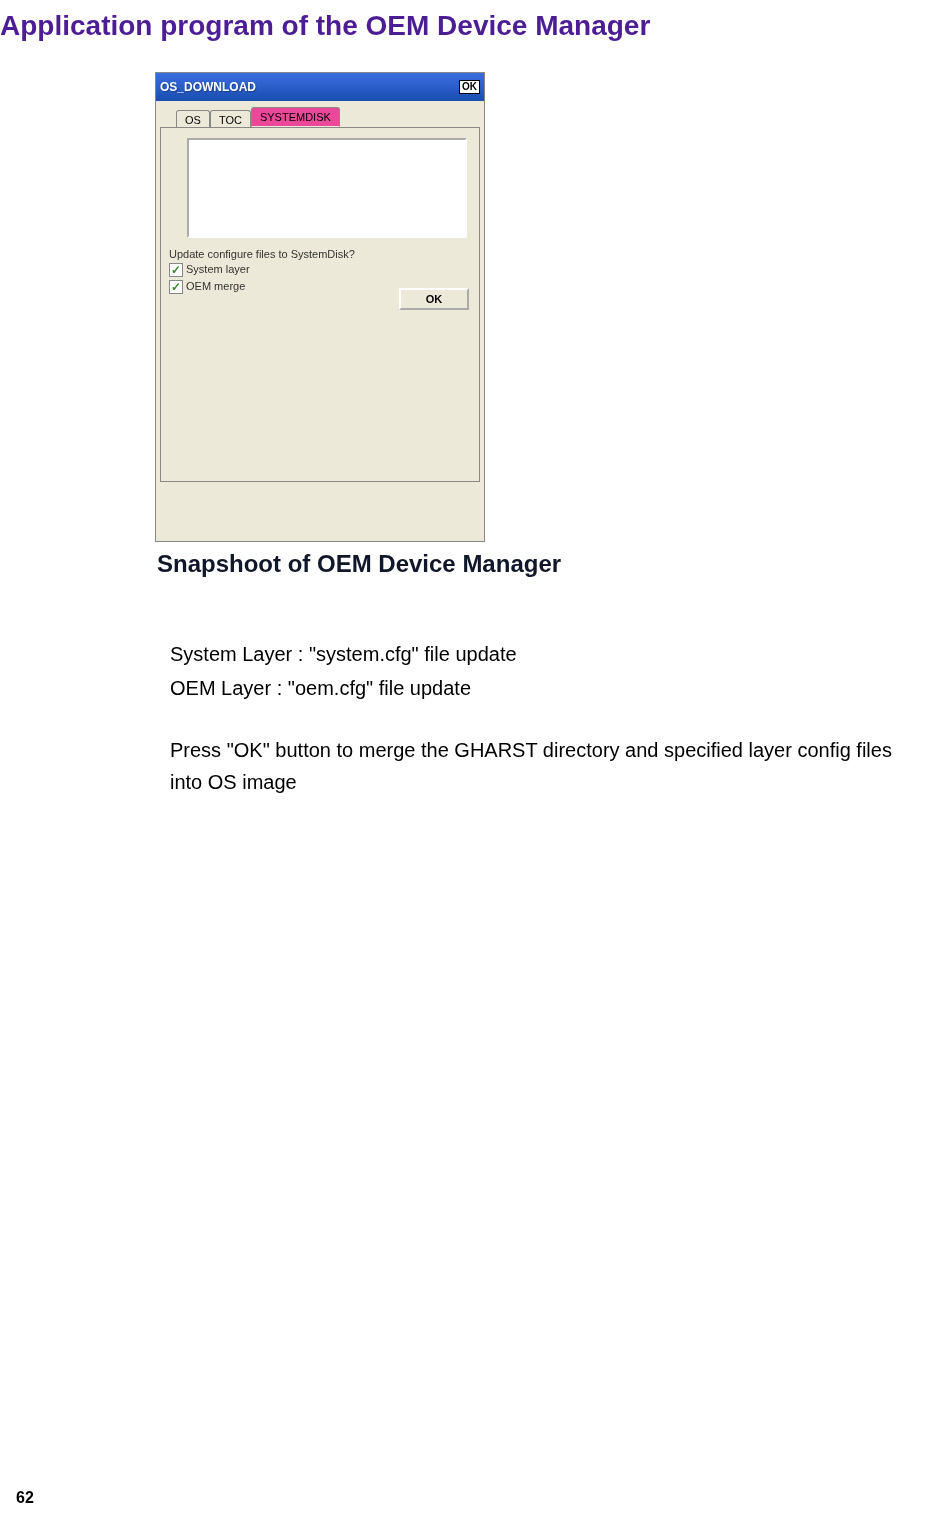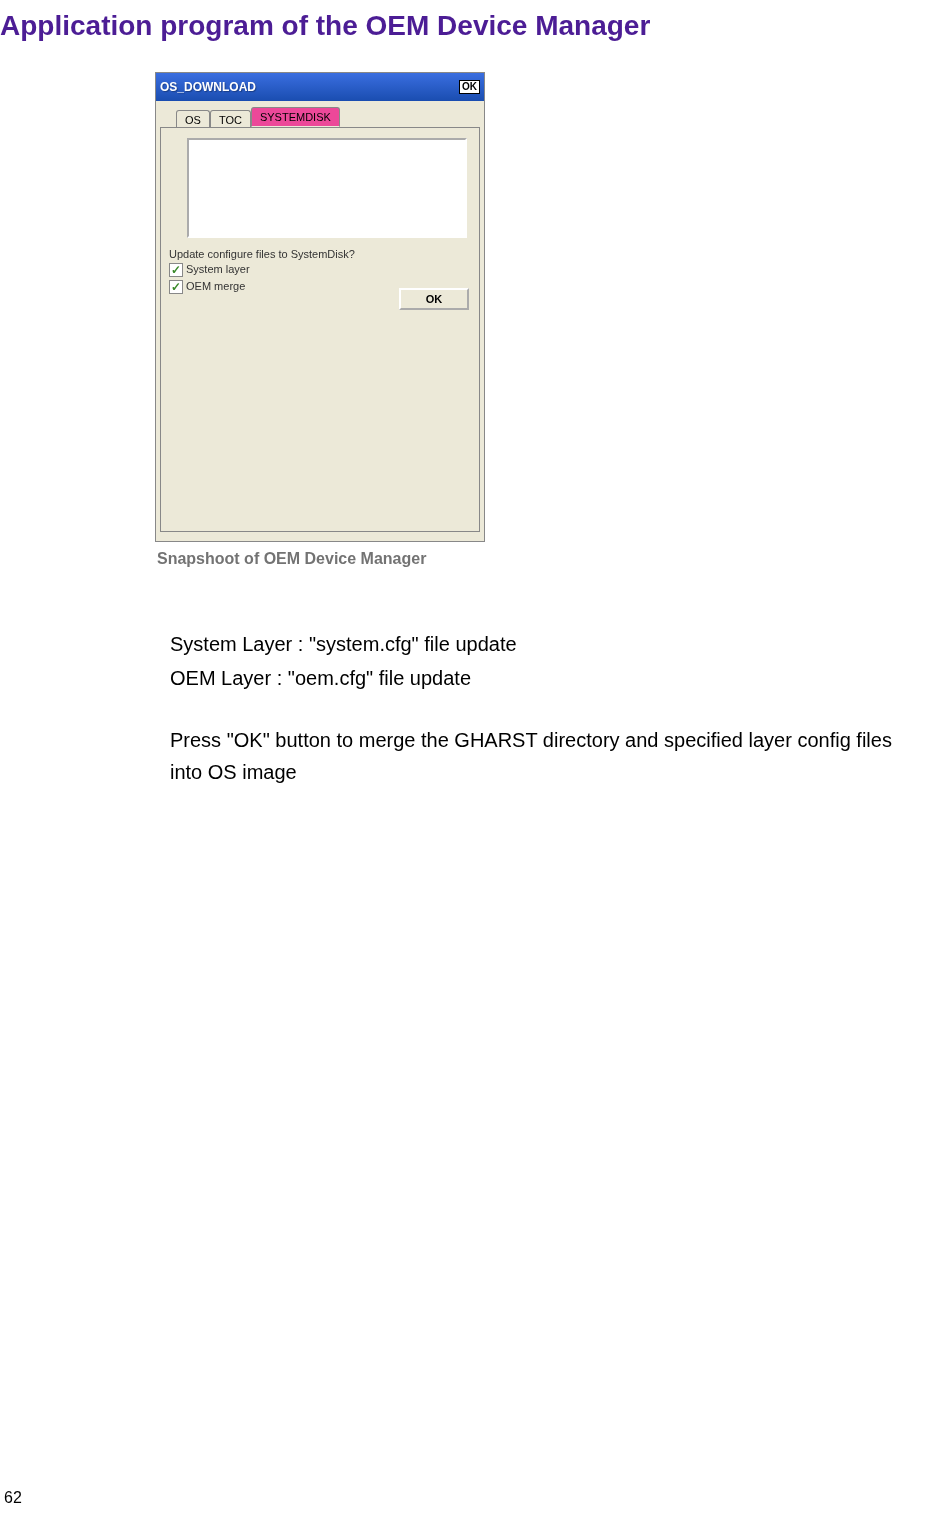--- a/index.html
+++ b/index.html
@@ -81,21 +81,21 @@
     }
     .tab.active {
       background: #ec4899;
       font-size: 11px;
       z-index: 2;
       border-bottom: 1px solid #ece9d8;
     }
     .tab-content {
       border: 1px solid #888;
       margin: 0 4px 4px 4px;
-      height: 405px;
+      height: 355px;
       background: #ece9d8;
       position: relative;
       padding: 6px;
     }
     .inner-box {
       border: 2px inset #fff;
       background: #fff;
       height: 100px;
       margin: 4px 10px 10px 20px;
       width: 280px;
@@ -140,45 +140,46 @@
       top: 160px;
       width: 70px;
       height: 22px;
       background: #ece9d8;
       border: 2px outset #fff;
       font-size: 11px;
       font-weight: bold;
       cursor: pointer;
     }
     .caption {
-      color: #737373;
-      font-weight: bold;
-      font-size: 16px;
+      color: #0f172a;
+      font-weight: bold;
+      font-size: 24px;
       margin-left: 157px;
       margin-top: 8px;
     }
     .description {
       margin-left: 170px;
       margin-top: 60px;
       font-size: 20px;
       color: #000;
       line-height: 1.6;
     }
     .description .line {
       margin-bottom: 2px;
     }
     .description .para {
       margin-top: 30px;
     }
     .page-number {
       position: absolute;
       bottom: 18px;
-      left: 4px;
+      left: 16px;
       font-size: 16px;
       color: #000;
+      font-weight: bold;
     }
   </style>
 </head>
 <body>
 
 <h1 class="page-title">Application program of the OEM Device Manager</h1>
 
 <div class="screenshot-container">
   <div class="window-titlebar">
     <span class="window-title">OS_DOWNLOAD</span>

